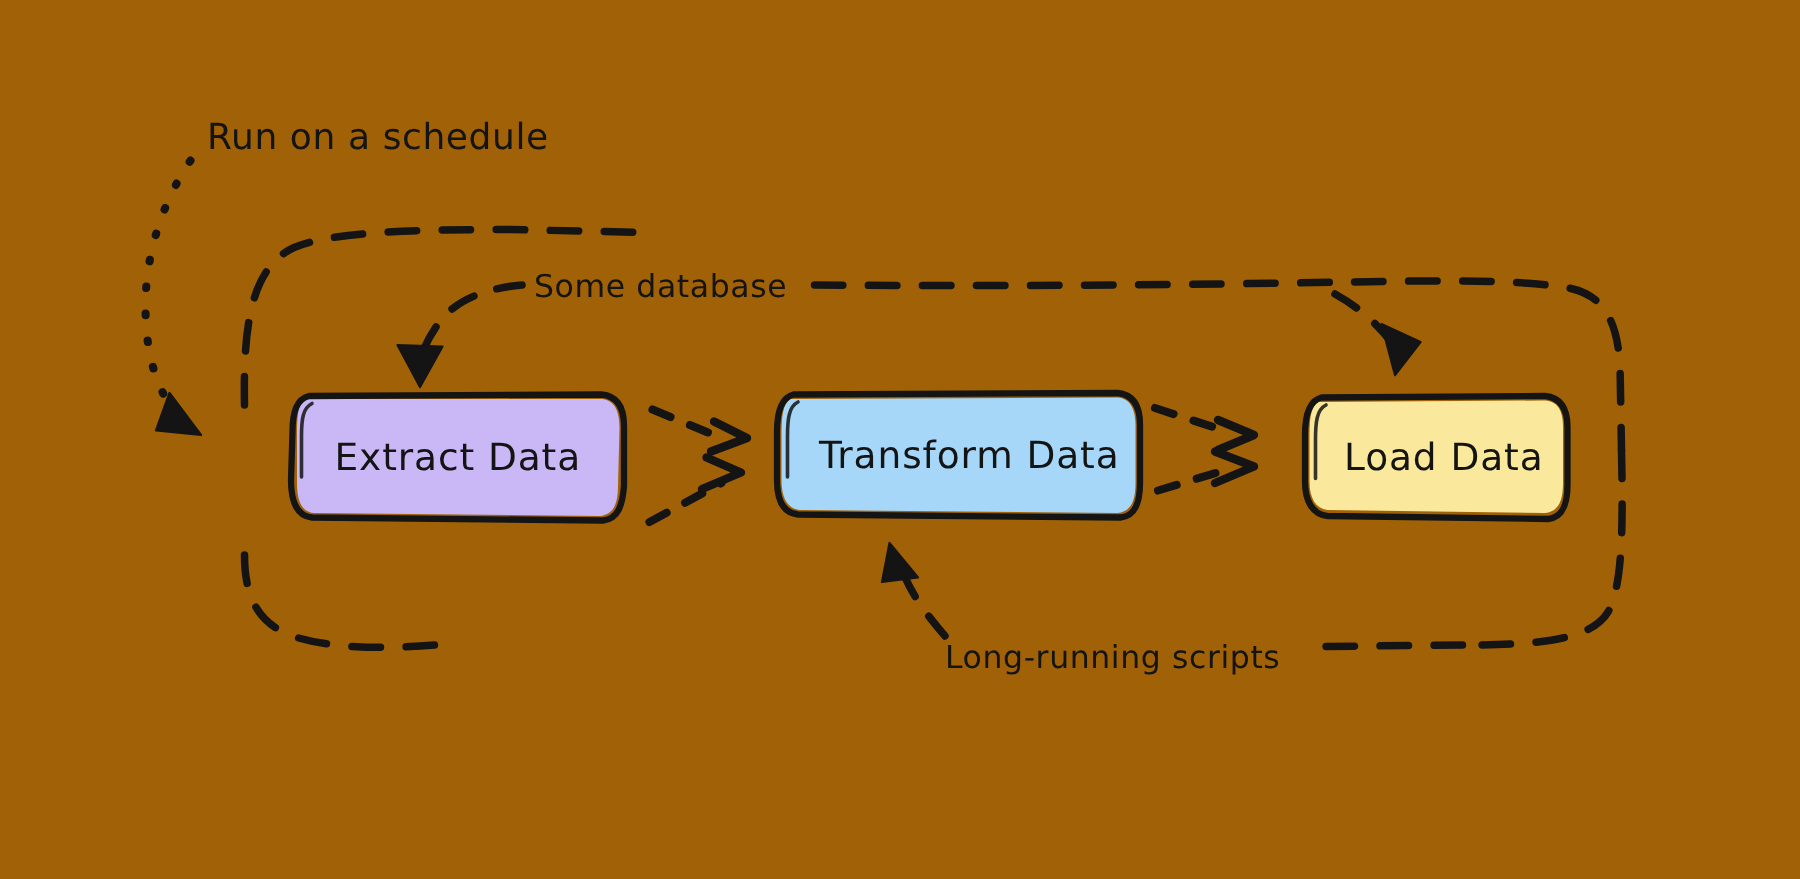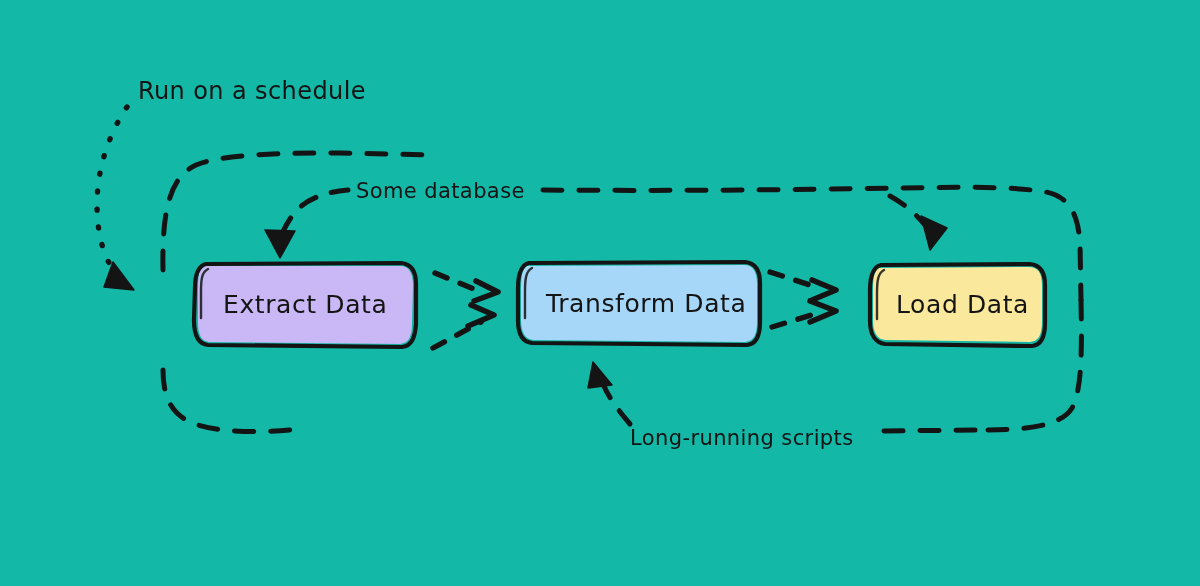--- a/index.html
+++ b/index.html
@@ -8,21 +8,21 @@
     padding: 0;
     background: #ffffff;
   }
   body {
     font-family: "DejaVu Sans", sans-serif;
   }
   #canvas {
     position: relative;
     width: 1200px;
     height: 586px;
-    background: #14b8a6;
+    background: #a16207;
     overflow: hidden;
   }
   #diagram-svg {
     position: absolute;
     top: 0;
     left: 0;
     width: 1200px;
     height: 586px;
   }
   .node-label {

